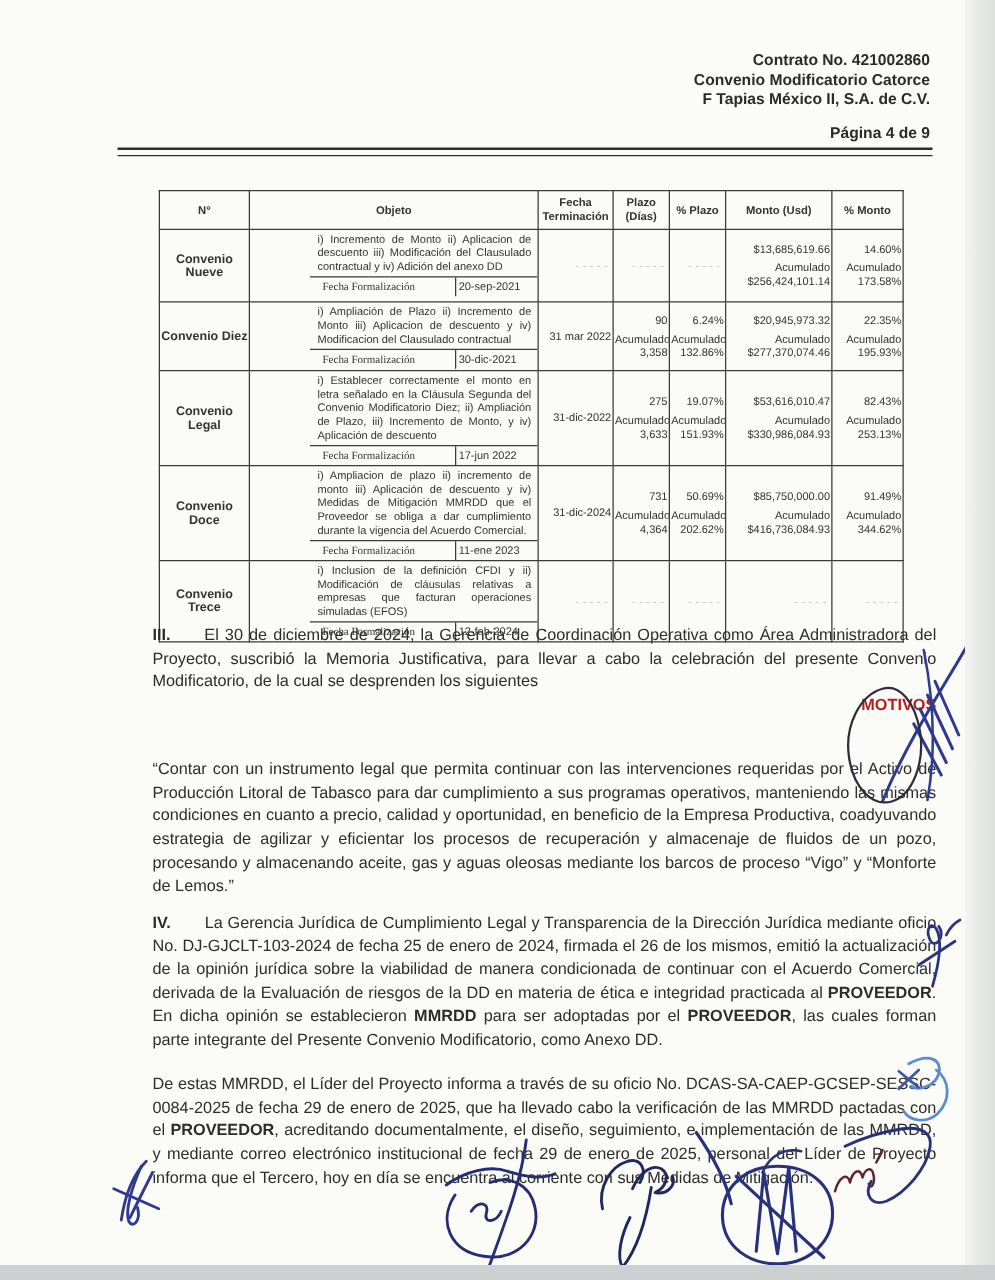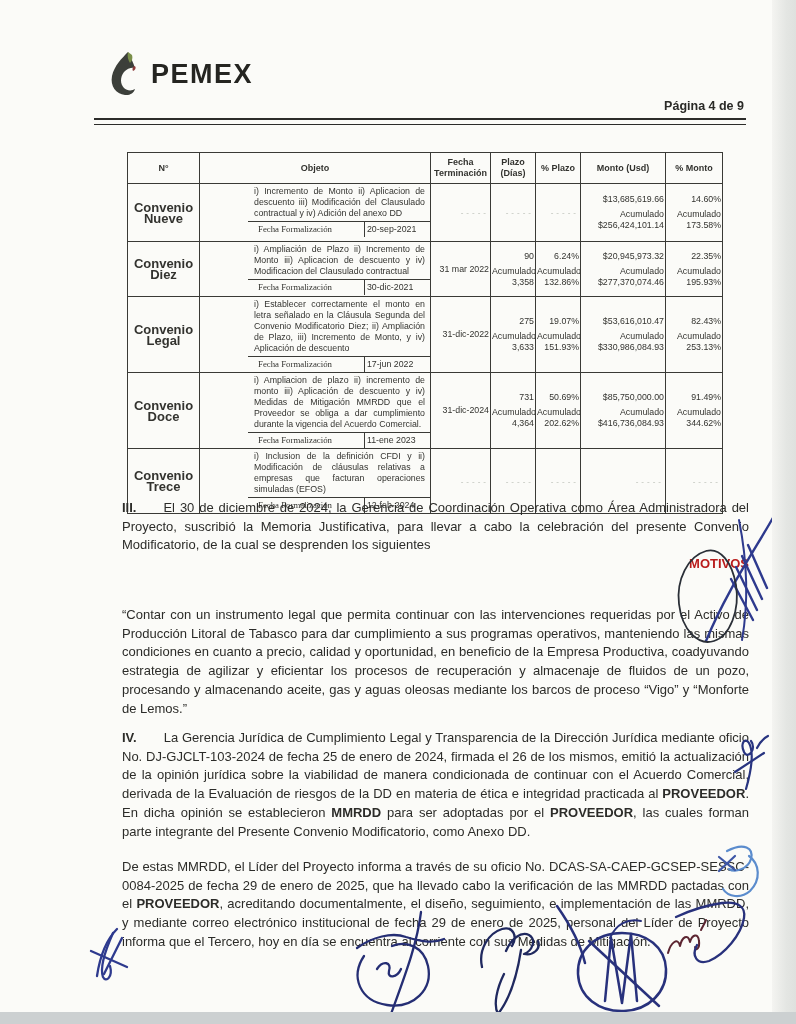--- a/index.html
+++ b/index.html
@@ -20,21 +20,21 @@
   .page-label{position:absolute; right:52px; top:99px; font-weight:bold; font-size:12.5px; color:#2a2a27;padding-left:16px;}
   .rule-a{position:absolute; left:94px; right:50px; top:118px; border-top:2.6px solid #2c2c2a;}
   .rule-b{position:absolute; left:94px; right:50px; top:124px; border-top:1.8px solid #2c2c2a;}
 
   
   .doc-table{position:absolute; left:127px; top:152px; width:595px;
     border-collapse:collapse; table-layout:fixed;
     font-size:8.8px; line-height:11px; color:#33332f;}
   .doc-table th,.doc-table td{border:1.6px solid #3a3a36; overflow:hidden;}
   .doc-table th{font-size:9px; font-weight:bold; text-align:center; padding:2px 1px; height:26px;}
-  .row-name{font-weight:bold; text-align:center; font-size:13px; vertical-align:middle;}
+  .row-name{font-weight:bold; text-align:center; font-size:10px; vertical-align:middle;}
   .objeto-cell{padding:0; vertical-align:top;}
   .objeto-inner{display:flex; flex-direction:column; height:100%;margin-left:48px;}
   .objeto-text{flex:1; padding:2px 5px 2px 6px; text-align:justify;}
   .formal-row{display:flex; border-top:1.6px solid #3a3a36;}
   .formal-label{width:56%; border-right:1.6px solid #3a3a36; padding:2px 4px 2px 10px;font-family:Liberation Serif, serif;}
   .formal-date{flex:1; text-align:left; padding:2px;}
   .val-cell{text-align:right; vertical-align:middle; padding:1px;}
   .val-cell .acu{margin-top:4px;}
   .dash{color:#b6bab2; letter-spacing:3px; font-size:8px;}
 
@@ -49,29 +49,26 @@
 
   
   .sig-overlay{position:absolute; left:0; top:0; width:796px; height:1024px; pointer-events:none;}
   .sig-overlay path,.sig-overlay ellipse{fill:none; stroke-linecap:round; stroke-linejoin:round;}
 </style>
 </head>
 <body>
 
 <div class="page">
 
-  <div class="logo">
-    <svg width="38" height="48" viewBox="0 0 38 48">
-      <path d="M22,2 C16,8 8,16 6,26 C4,36 10,44 19,45 C24,45.5 28,43 29,39 C26,41 21,41 18,38 C14,34 14,27 18,22 C21,18.5 26,17 29,18 C27,12 24,6 22,2 Z" fill="#3c3f3a"></path>
-      <path d="M22,2 C21,6 22,10 24,13 C26,11 27,8 26,5 Z" fill="#7a8f4a"></path>
-      <path d="M28,16 C26.5,17.5 26,19.5 27,21 C29,20.5 30,18.5 29.5,16.8 Z" fill="#8c3b3b"></path>
-    </svg>
-    <span class="logo-text">PEMEX</span>
+
+  <div class="head-right">
+    <div>Contrato No. 421002860</div>
+    <div>Convenio Modificatorio Catorce</div>
+    <div>F Tapias México II, S.A. de C.V.</div>
   </div>
-
   <div class="page-label">Página 4 de 9</div>
 
   <div class="rule-a"></div>
   <div class="rule-b"></div>
 
   <table class="doc-table">
     <colgroup>
       <col style="width:72px">
         <col style="width:231px">
         <col style="width:60px">

